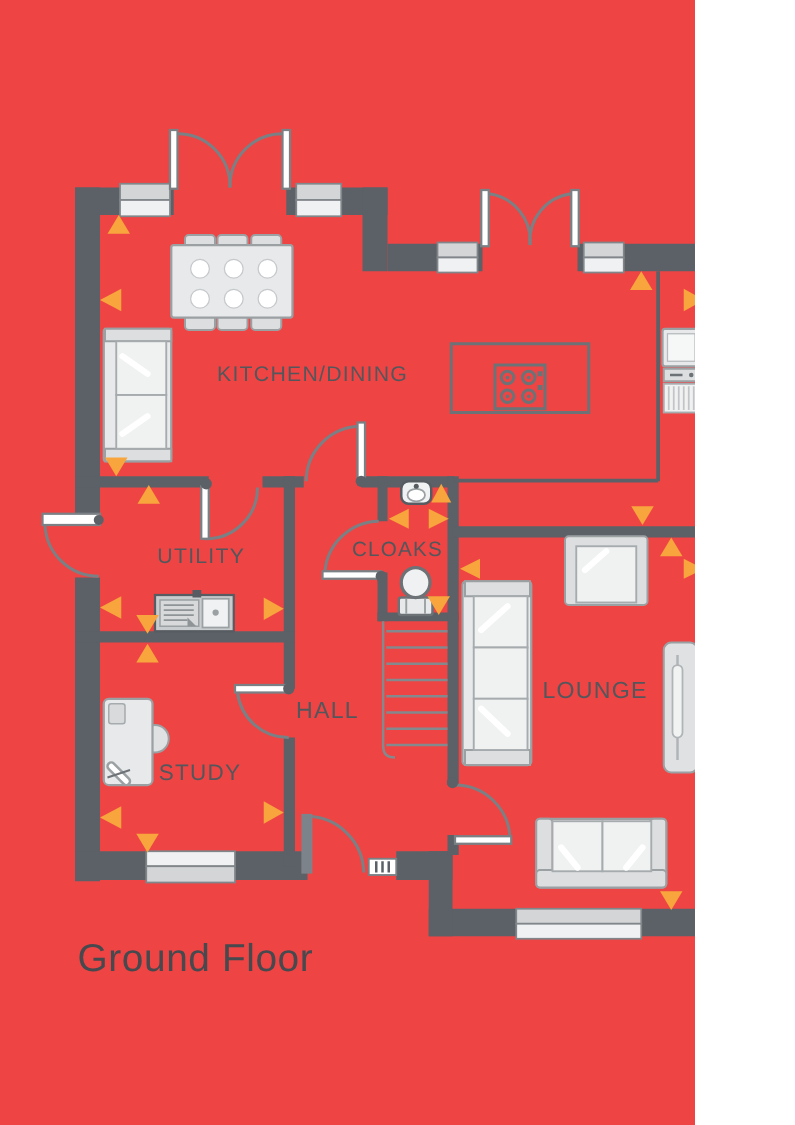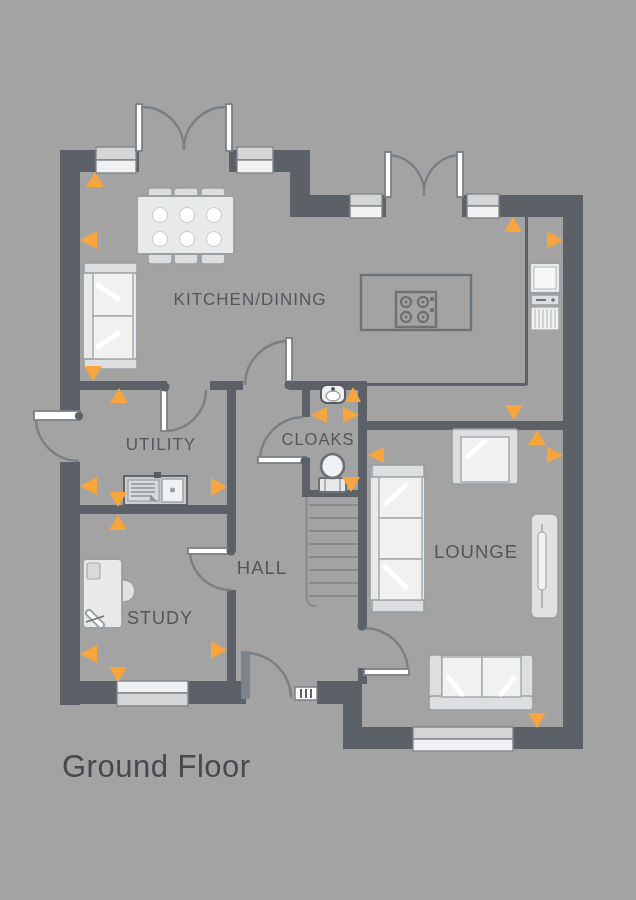--- a/index.html
+++ b/index.html
@@ -1,16 +1,16 @@
 <!DOCTYPE html>
 <html style="--wall: #5b6167; --door_line: #7b8085; --door_leaf_dark: #7d838a; --furn_fill: #e7e9ea; --furn_stroke: #9ba0a3; --cushion: #f0f1f1; --cushion_stroke: #a6abae; --win_gray: #d3d5d7; --win_white: #f0f1f2; --win_stroke: #81868a; --accent: #f7a53c; --text: #53575c; --title: #46494e; --tread: #84898d;"><head>
 <meta charset="utf-8">
 <style>
   html,body{margin:0;padding:0;background:#ffffff;}
-  #stage{position:relative;width:636px;height:900px;background:#a3a3a3;overflow:hidden;
+  #stage{position:relative;width:556px;height:900px;background:#ef4444;overflow:hidden;
          font-family:"Liberation Sans",sans-serif;}
   svg{position:absolute;left:0;top:0;}
   .wall{fill:var(--wall);}
   .thin{stroke:var(--wall);stroke-width:3;fill:none;}
   .arc{fill:none;stroke:var(--door_line);stroke-width:2.4;}
   .leaf{fill:#ffffff;stroke:var(--door_line);stroke-width:1.8;}
   .leaf-dark{fill:var(--door_leaf_dark);stroke:var(--door_leaf_dark);}
   .hinge{fill:var(--wall);}
   .win-out{fill:var(--win_gray);stroke:var(--win_stroke);stroke-width:1.4;}
   .win-in{fill:var(--win_white);stroke:var(--win_stroke);stroke-width:1.4;}

